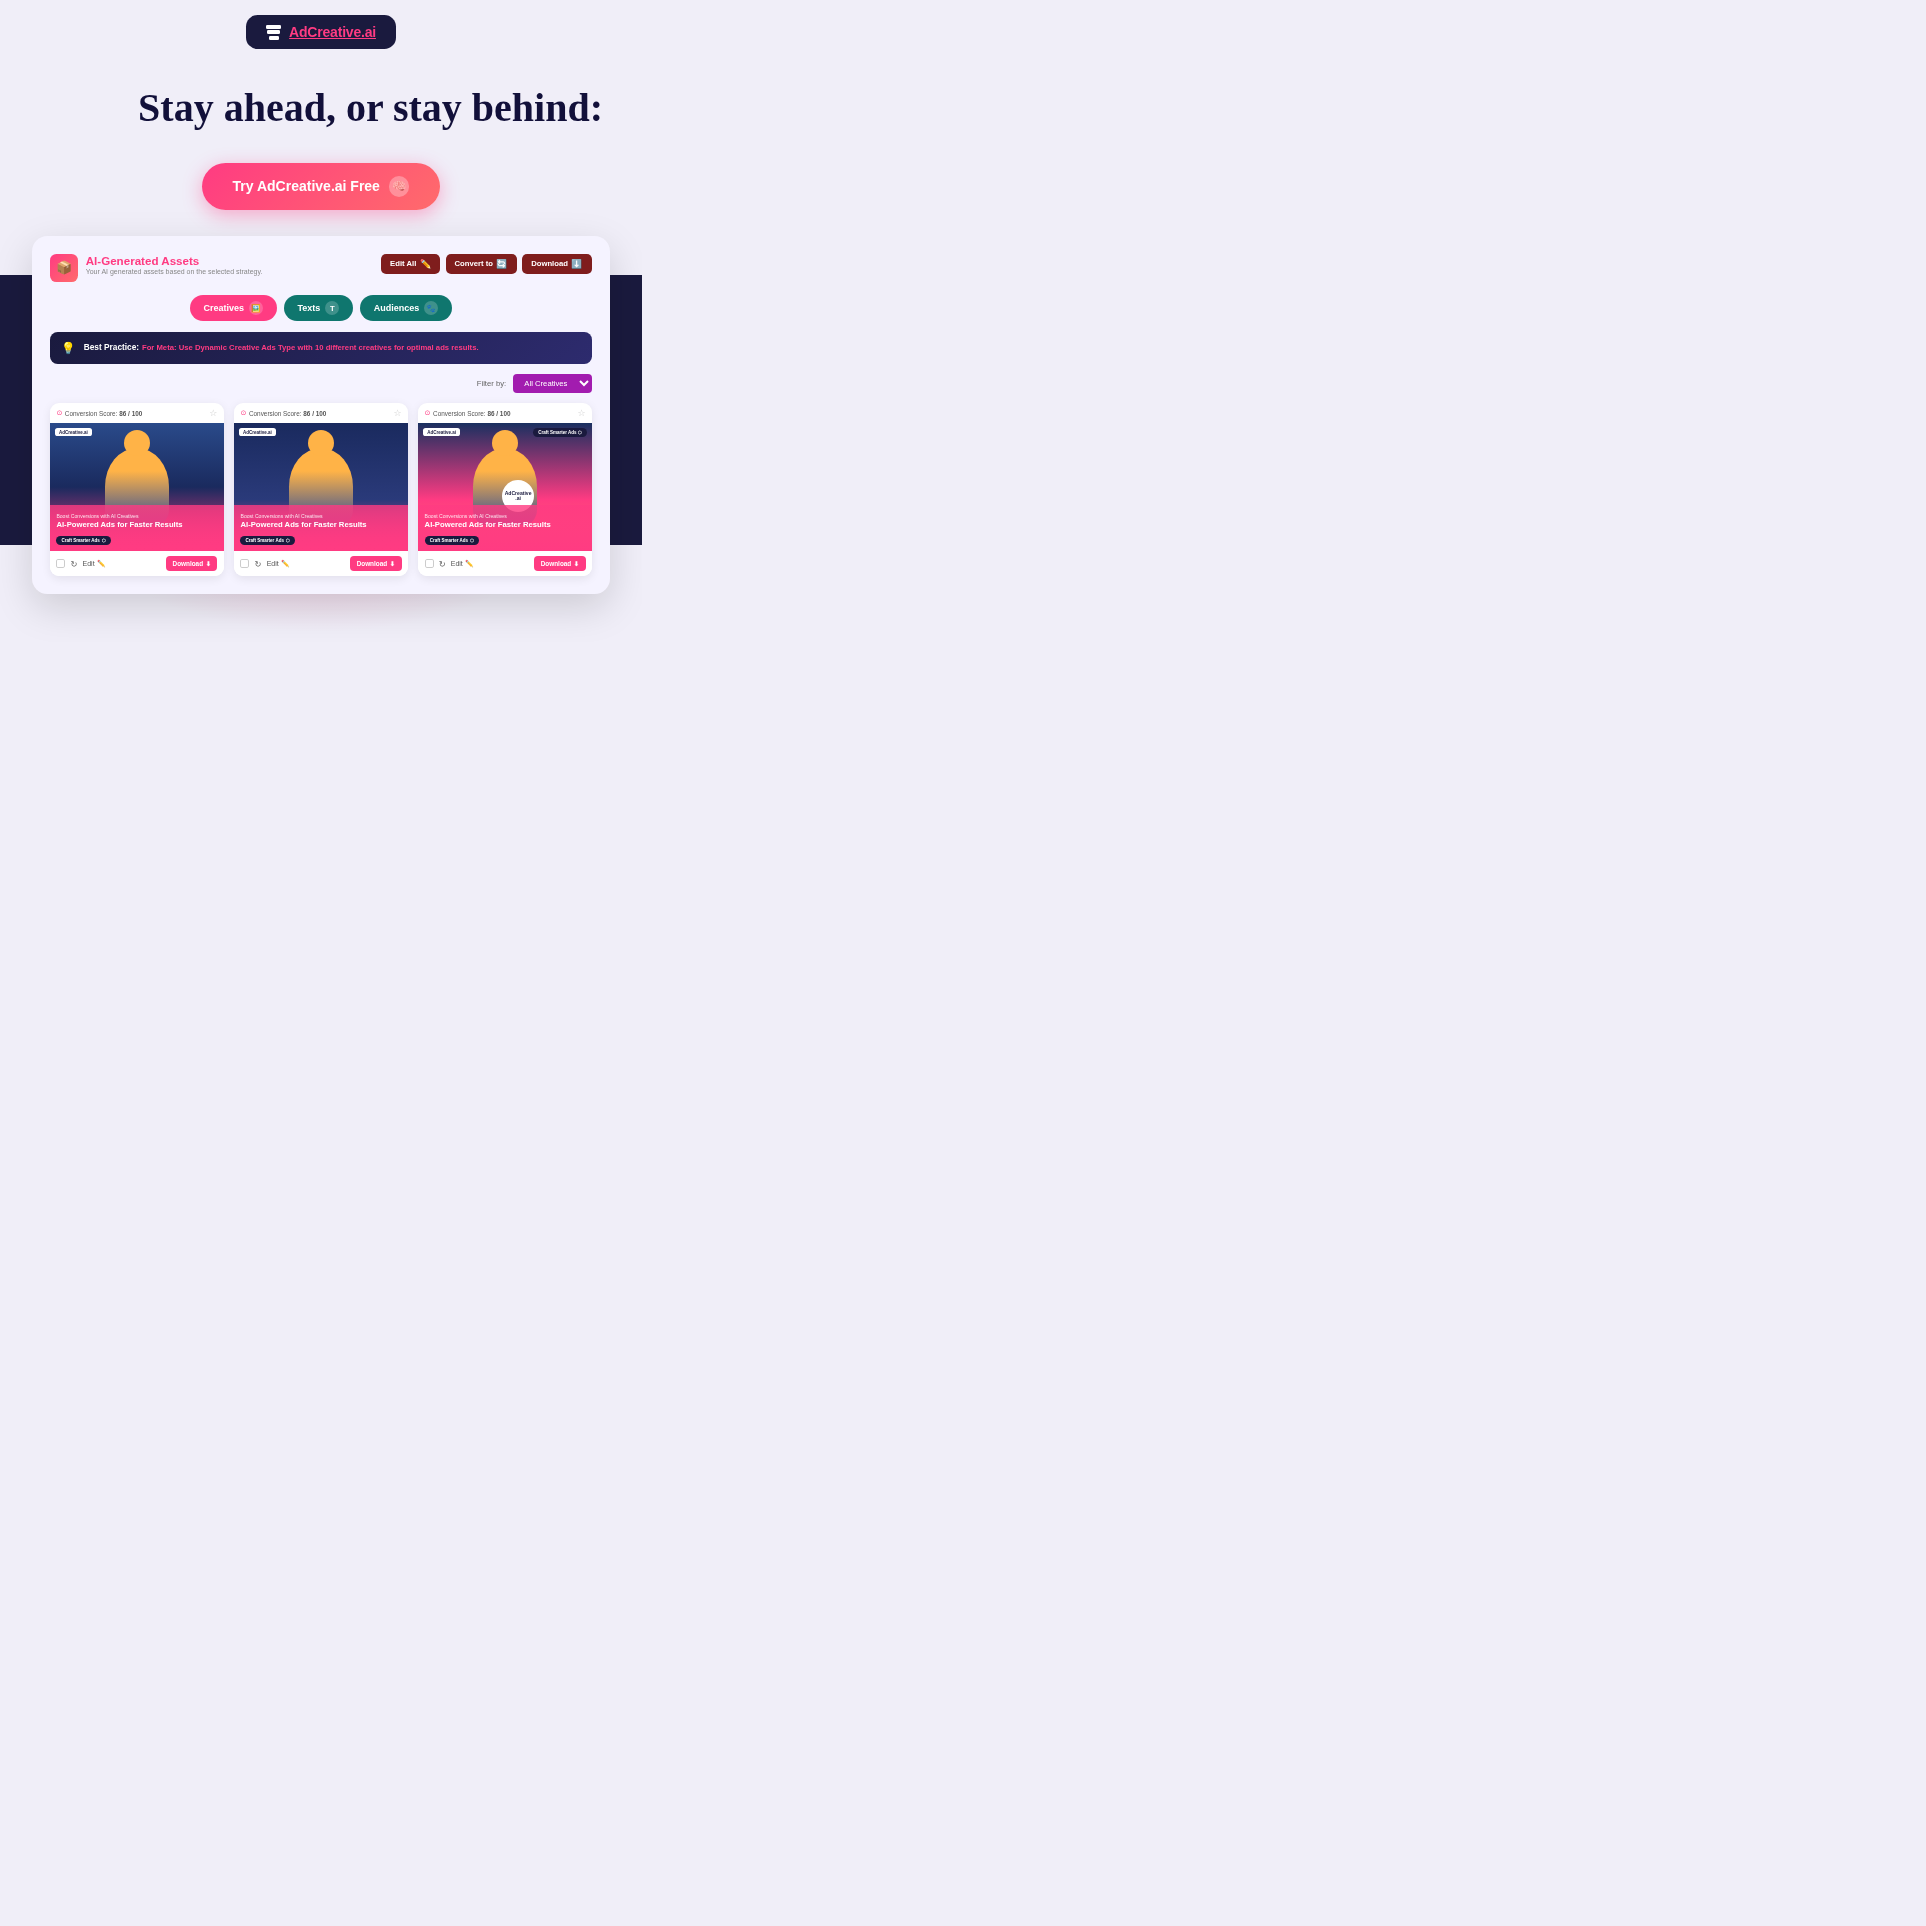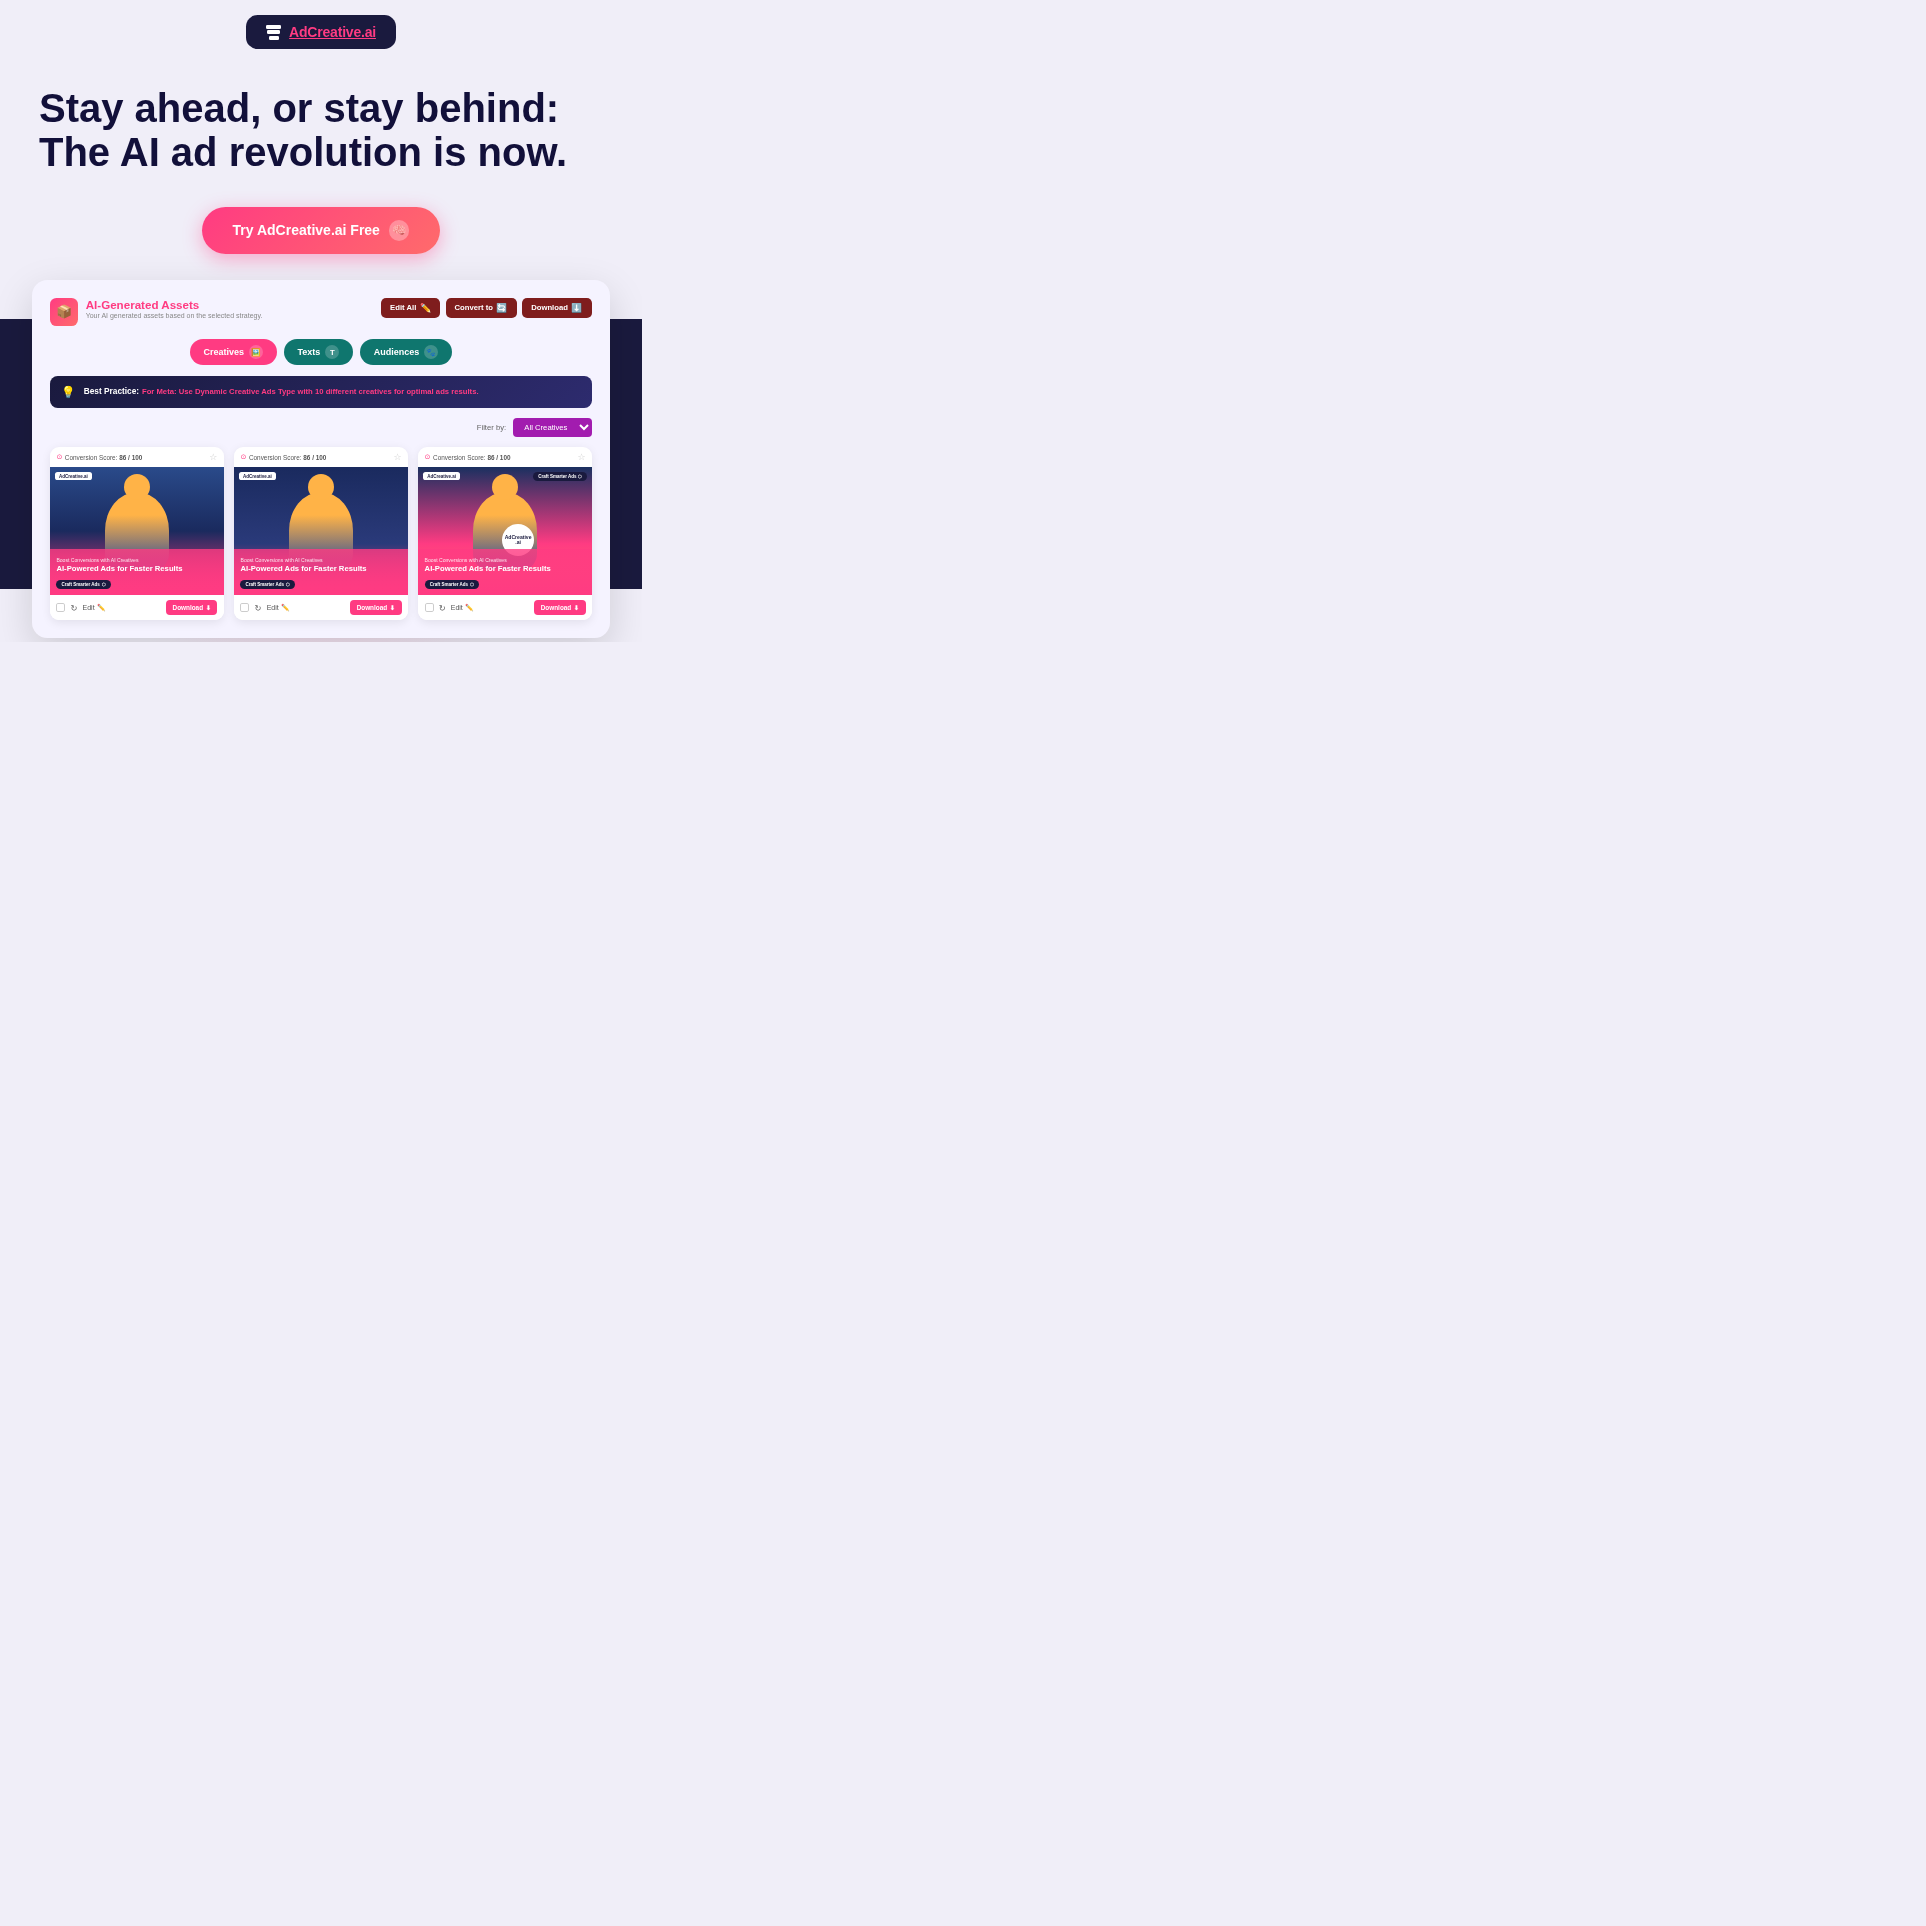--- a/index.html
+++ b/index.html
@@ -41,22 +41,23 @@
     .logo-text {
       color: white;
       font-size: 14px;
       font-weight: 700;
       letter-spacing: -0.2px;
     }
     .logo-text span { color: #ff3b82; text-decoration: underline; }
 
     
     .hero {
-      text-align: left;
+      text-align: right;
       padding: 26px 39px 13px;
+      font-family: Liberation Serif, serif;
     }
     .hero-title {
       font-size: 40px;
       font-weight: 900;
       color: #12103a;
       line-height: 1.1;
     }
 
     
     .cta-container {
@@ -446,21 +447,20 @@
     </div>
     <div class="logo-text">
       <span>AdCreative</span><span style="color:#ff3b82">.ai</span>
     </div>
   </div>
 </div>
 
 <div class="hero">
   <div class="hero-title">
     <div>Stay ahead, or stay behind:</div>
-    <div>The AI ad revolution is now.</div>
   </div>
 </div>
 
 <div class="cta-container">
   <button class="cta-button">
     <span>Try AdCreative.ai Free</span>
     <div class="brain-icon">🧠</div>
   </button>
 </div>
 

